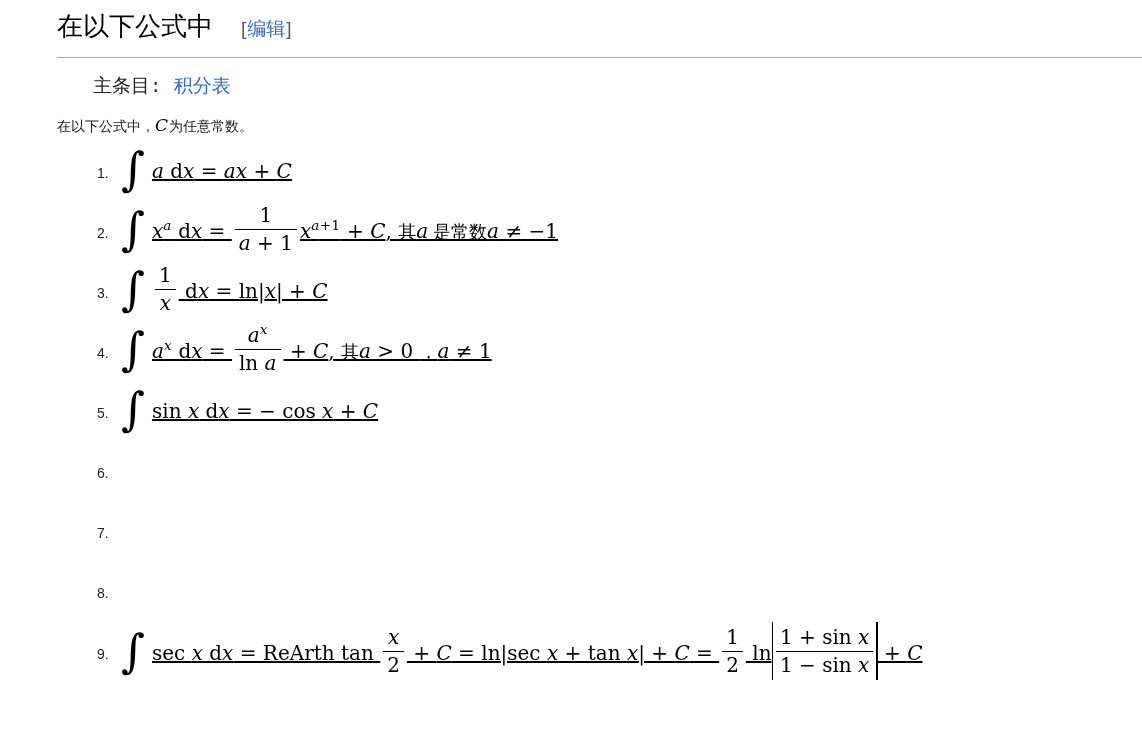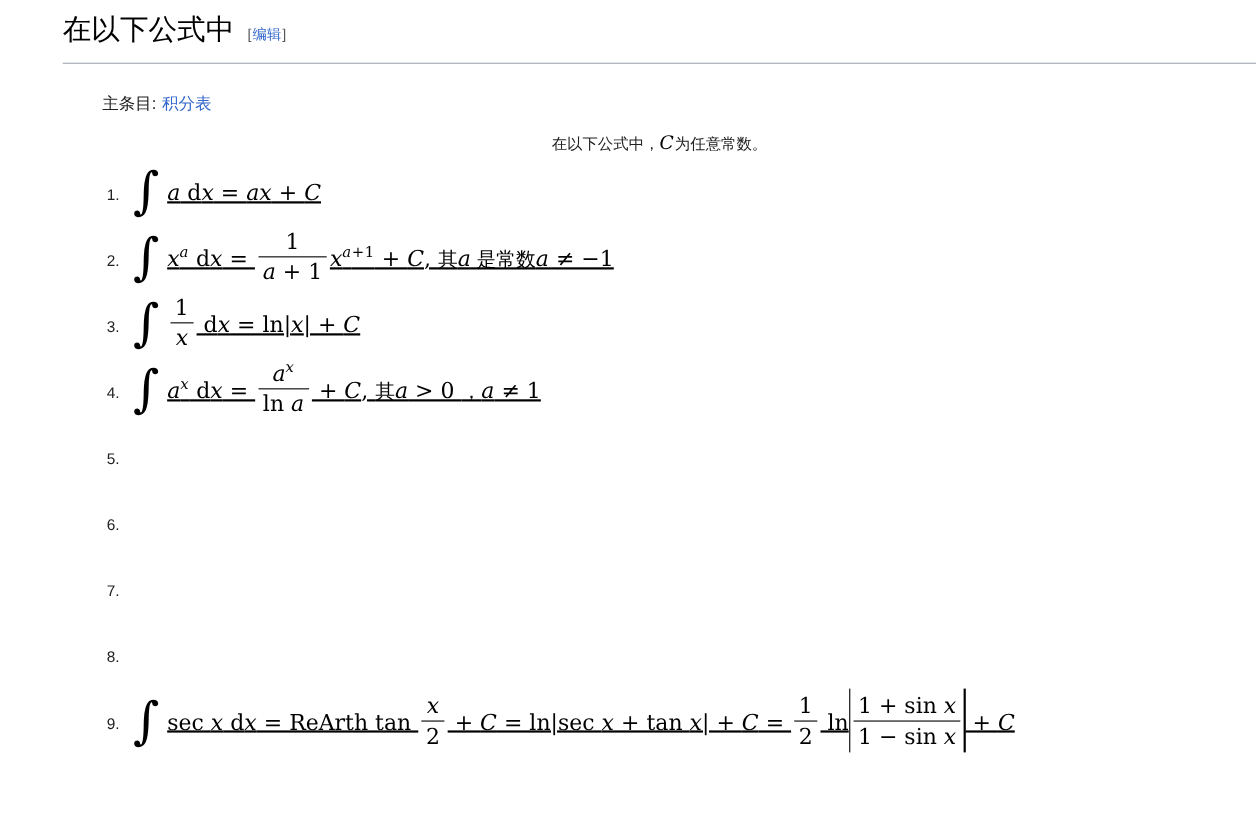--- a/index.html
+++ b/index.html
@@ -12,28 +12,28 @@
   .content { margin-left: 57px; }
 
   h2.section-heading {
     font-family: "Liberation Serif", "DejaVu Serif", serif;
     font-weight: 400; font-size: 26px; color: #000;
     margin: 0; padding: 9px 0 13px 0;
     border-bottom: 1px solid #a2a9b1;
   }
   .mw-editsection {
     font-family: "Liberation Sans", sans-serif;
-    font-size: 13px; margin-left: 12px; white-space: nowrap;
+    font-size: 19px; margin-left: 28px; white-space: nowrap;
   }
   .bracket { color: #54595d; }
   a.wlink { color: #3366cc; text-decoration: none; cursor: pointer; padding: 0 1px; }
 
-  .hatnote { margin: 27px 0 0 36px; font-size: 15px; color: #202122; }
+  .hatnote { margin: 15px 0 0 36px; font-size: 19px; color: #202122; font-family: Liberation Mono, monospace; }
 
-  .intro { margin: 16px 0 0 0; font-size: 14px; line-height: 20px; text-align: center; }
+  .intro { margin: 16px 0 0 0; font-size: 14px; line-height: 20px; }
   .intro-var {
     font-family: "DejaVu Serif", serif; font-style: italic;
     font-size: 17px; color: #000; padding-right: 1px;
   }
 
   .formula-list { list-style: none; margin: 9px 0 0 0; padding: 0 0 0 40px; }
   .formula-item { display: flex; align-items: center; min-height: 55px; margin: 5px 0; }
   .item-number { font-size: 14px; color: #202122; min-width: 15px; margin-right: 9px; }
 
   .formula {
@@ -88,20 +88,21 @@
       <li class="formula-item">
         <span class="item-number">3.</span>
         <span class="formula"><span class="mint">∫</span><span class="mfrac"><span class="mnum"><span class="mr">1</span></span><span class="mden"><span class="mi">x</span></span></span><span class="mr"> d</span><span class="mi">x</span><span class="mr"> = ln|</span><span class="mi">x</span><span class="mr">| + </span><span class="mi">C</span></span>
       </li>
       <li class="formula-item">
         <span class="item-number">4.</span>
         <span class="formula"><span class="mint">∫</span><span class="mi">a</span><span class="msup"><span class="mi">x</span></span><span class="mr"> d</span><span class="mi">x</span><span class="mr"> = </span><span class="mfrac"><span class="mnum"><span class="mi">a</span><span class="msup"><span class="mi">x</span></span></span><span class="mden"><span class="mr">ln </span><span class="mi">a</span></span></span><span class="mr"> + </span><span class="mi">C</span><span class="mr">, </span><span class="mc">其</span><span class="mi">a</span><span class="mr"> &gt; 0 </span><span class="mc">，</span><span class="mi">a</span><span class="mr"> ≠ 1</span></span>
       </li>
       <li class="formula-item">
         <span class="item-number">5.</span>
+        <span class="formula"><span class="mint">∫</span><span class="mr">sin </span><span class="mi">x</span><span class="mr"> d</span><span class="mi">x</span><span class="mr"> = − cos </span><span class="mi">x</span><span class="mr"> + </span><span class="mi">C</span></span>
       </li>
       <li class="formula-item">
         <span class="item-number">6.</span>
       </li>
       <li class="formula-item">
         <span class="item-number">7.</span>
       </li>
       <li class="formula-item">
         <span class="item-number">8.</span>
       </li>

